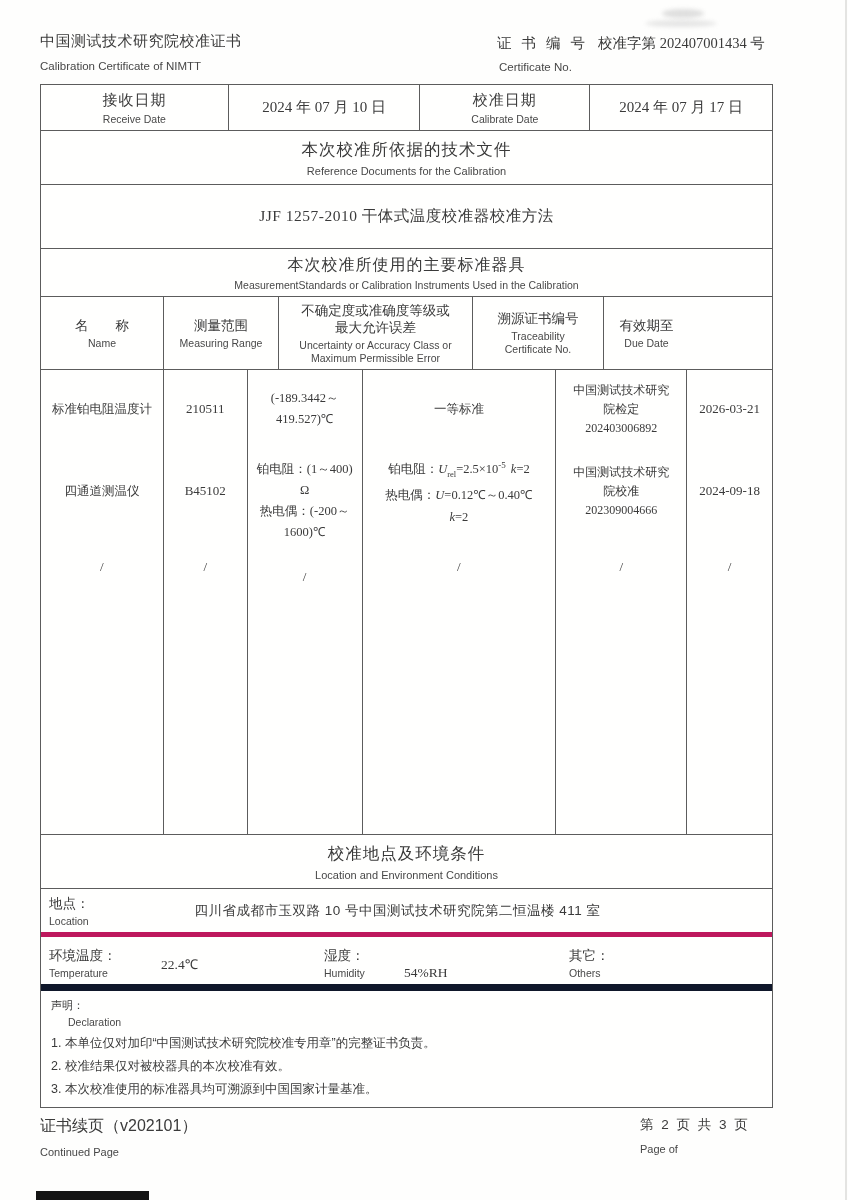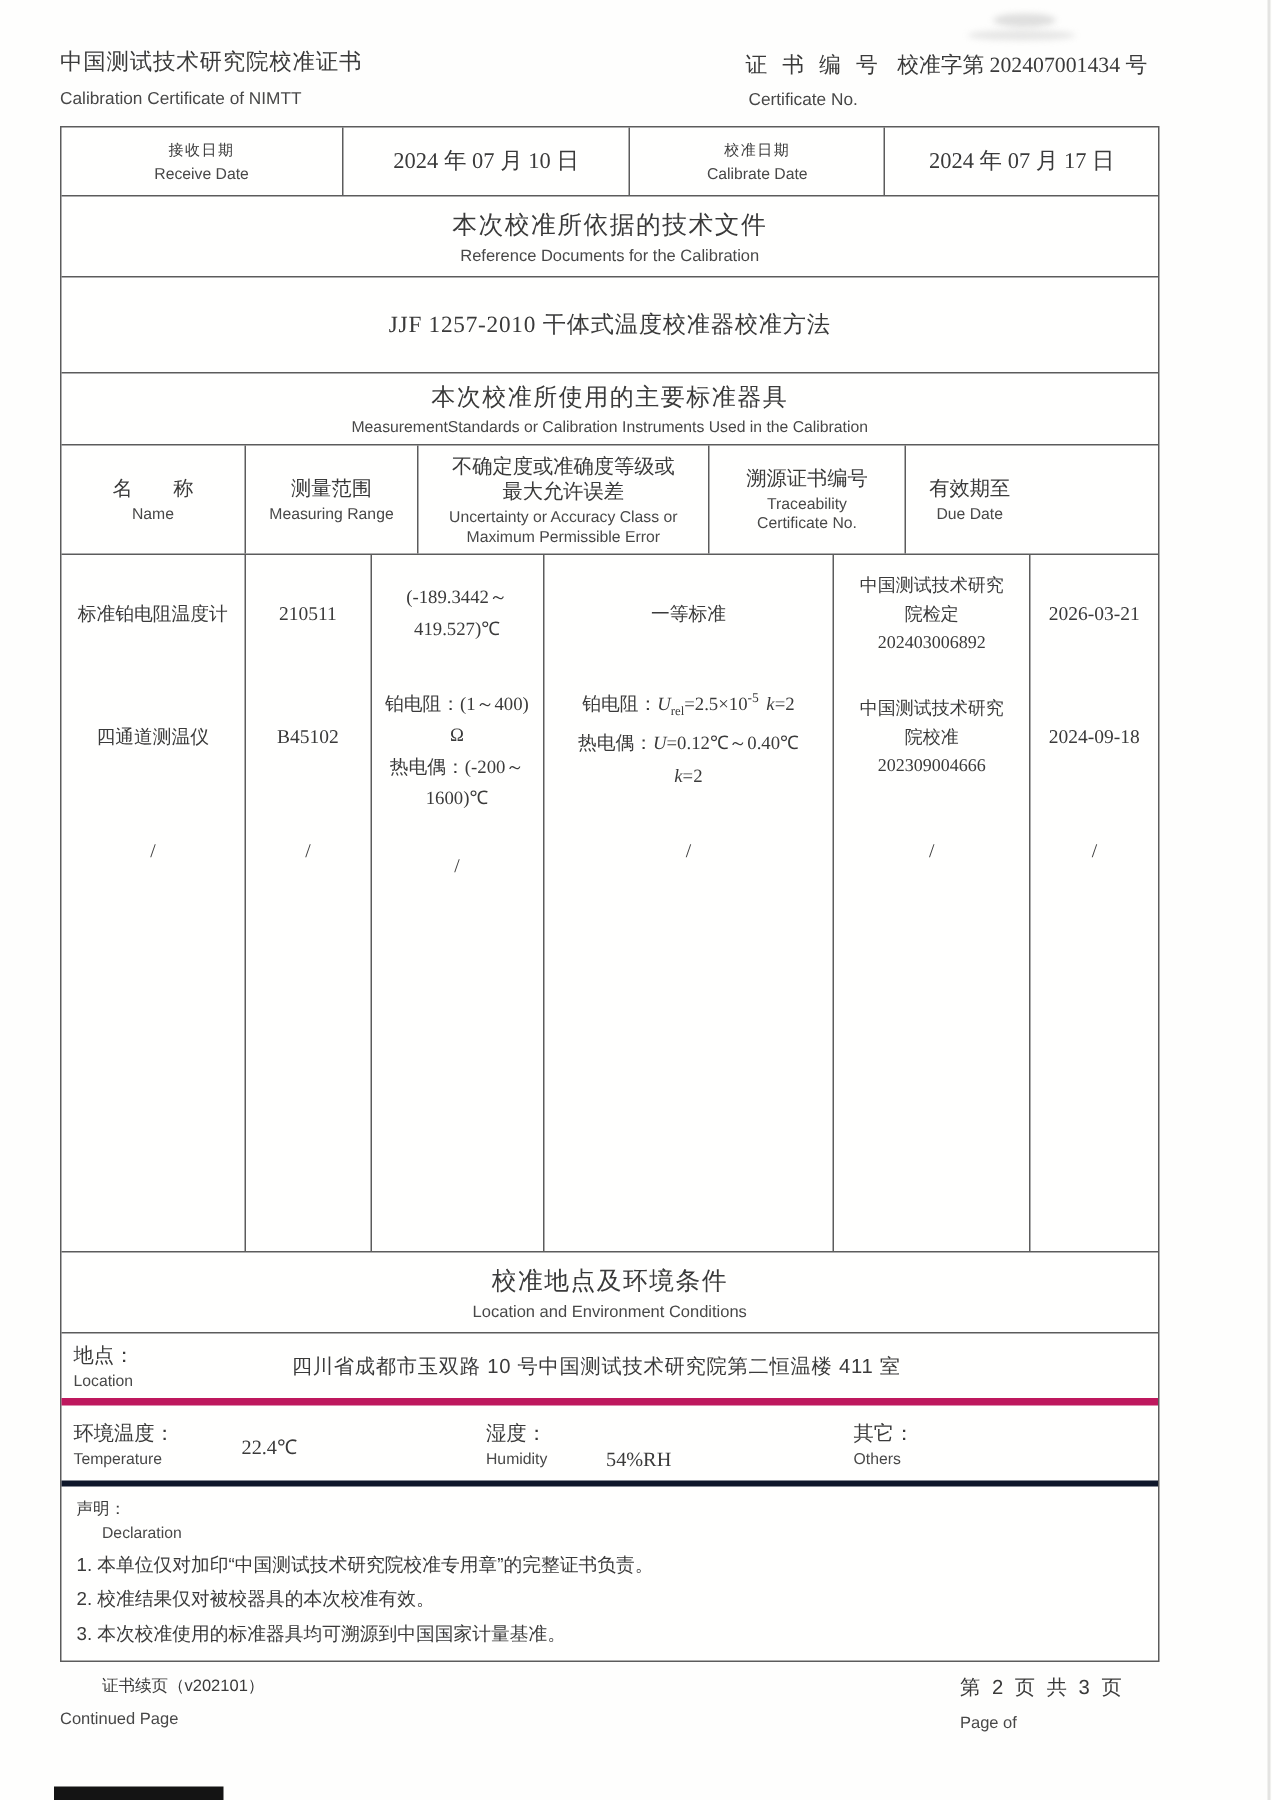--- a/index.html
+++ b/index.html
@@ -30,21 +30,21 @@
     border: 1px solid #5c5c5c;
     background: #fffffe;
   }
   .trow { display: flex; border-bottom: 1px solid #5c5c5c; }
   .trow:last-child { border-bottom: none; }
   .tcell { border-right: 1px solid #5c5c5c; display: flex; flex-direction: column; align-items: center; justify-content: center; text-align: center; }
   .tcell:last-child { border-right: none; }
 
   
   .dates-row { height: 46px; }
-  .dates-row .lbl .zh { font-size: 10px; letter-spacing: 1px; }
+  .dates-row .lbl .zh { font-size: 15px; letter-spacing: 1px; }
   .dates-row .lbl .en { font-size: 10.5px; margin-top: 3px; color: #484848; }
   .dates-row .val { font-family: "Liberation Serif", serif; font-size: 15px; }
   .dc1 { width: 188px; } .dc2 { width: 192px; } .dc3 { width: 170px; } .dc4 { width: 182px; }
 
   
   .sect-head { height: 54px; flex-direction: column; align-items: center; justify-content: center; text-align: center; display: flex; }
   .sect-head .zh { font-size: 16.5px; letter-spacing: 1px; }
   .sect-head .en { font-size: 11px; margin-top: 4px; color: #484848; }
 
   .ref-doc-row { height: 64px; display: flex; align-items: center; justify-content: center; }
@@ -78,37 +78,37 @@
   .slash { font-family: "Liberation Serif", serif; font-size: 13px; }
 
   
   .loc-head { height: 54px; }
   .loc-row { height: 48px; display: flex; align-items: center; position: relative; border-bottom: 5px solid #be185d; }
   .lblstack { display: flex; flex-direction: column; }
   .lblstack .zh { font-size: 13.5px; }
   .lblstack .en { font-size: 10.5px; margin-top: 2px; color: #484848; }
   .loc-row .lblstack { margin-left: 8px; }
   .loc-row .addr { font-size: 13.5px; margin-left: 105px; letter-spacing: 0.5px; }
-  .env-row { height: 54px; position: relative; border-bottom: 4px solid #0f172a; }
+  .env-row { height: 54px; position: relative; border-bottom: 7px solid #0f172a; }
   .env-row .lblstack { position: absolute; top: 10px; }
   .env-row .val { position: absolute; top: 18px; font-family: "Liberation Serif", serif; font-size: 13.5px; }
   .g1 { left: 8px; } .v1 { left: 120px; }
   .g2 { left: 283px; } .v2 { left: 363px; margin-top: 10px; }
   .g3 { left: 528px; }
 
   
   .decl-row { height: 116px; padding: 7px 10px; }
   .decl-row .zh { font-size: 11px; }
   .decl-row .en { font-size: 10.5px; margin-top: 3px; color: #484848; margin-left: 17px; }
   .decl-items { margin-top: 4px; }
   .decl-items div { font-size: 12.5px; line-height: 23px; }
 
   
   .doc-footer-left { position: absolute; left: 40px; top: 1116px; }
-  .doc-footer-left .zh { font-size: 11px; margin-left: 28px; }
+  .doc-footer-left .zh { font-size: 16px; }
   .doc-footer-left .en { font-size: 11px; margin-top: 9px; color: #474747; }
   .doc-footer-right { position: absolute; left: 640px; top: 1116px; }
   .doc-footer-right .zh { font-size: 13.5px; letter-spacing: 2px; }
   .doc-footer-right .en { font-size: 11px; margin-top: 9px; color: #474747; }
 
   
   .smudge-a { position: absolute; left: 662px; top: 9px; width: 42px; height: 9px; background: #b9b9b9; opacity: .45; border-radius: 50%; filter: blur(2px); }
   .smudge-b { position: absolute; left: 645px; top: 20px; width: 72px; height: 7px; background: #c2c2c2; opacity: .4; border-radius: 50%; filter: blur(2px); }
   .black-bar { position: absolute; left: 36px; top: 1191px; width: 113px; height: 9px; background: #141414; }
   .edge-line { position: absolute; right: 1px; top: 0; width: 2px; height: 1200px; background: #e4e4e2; }

